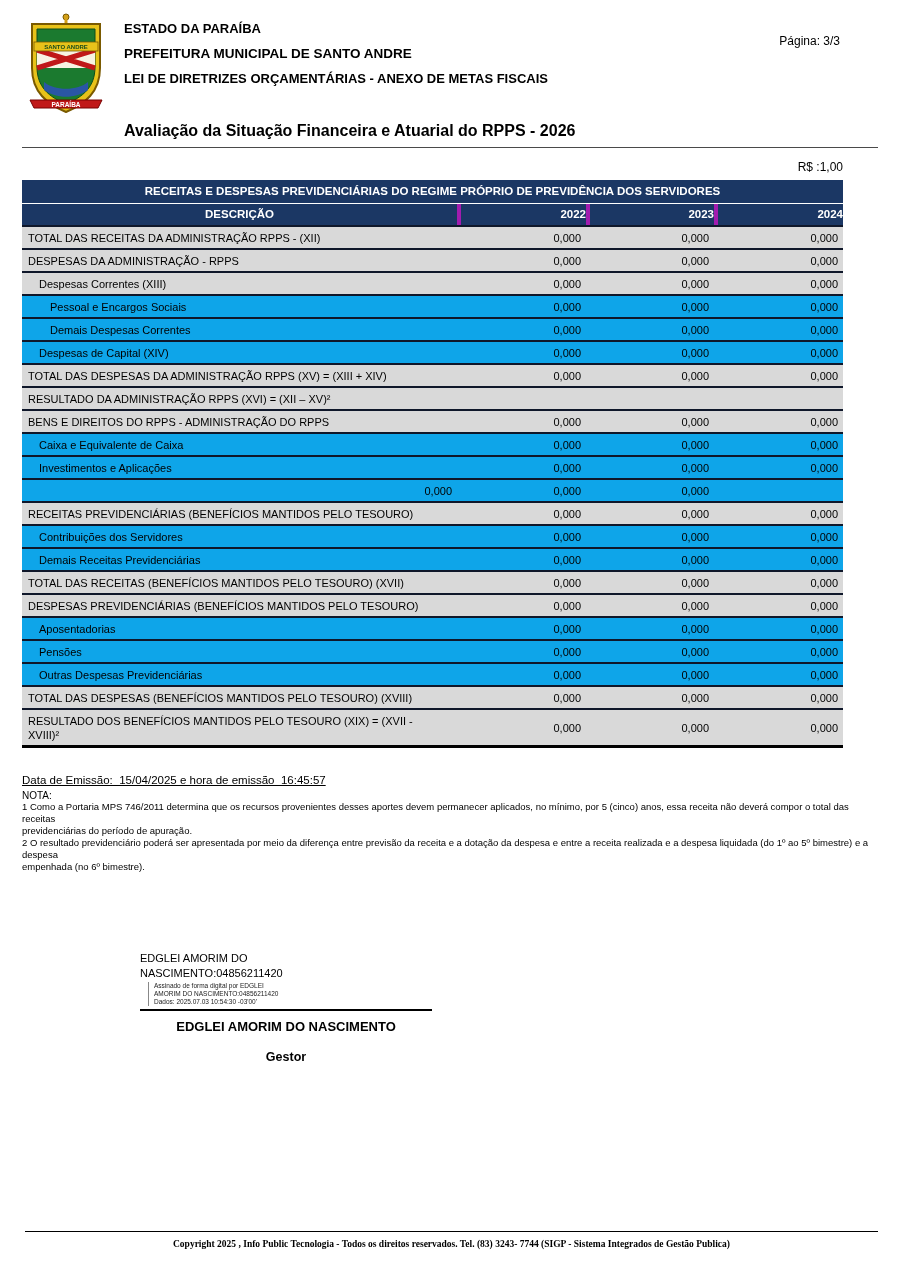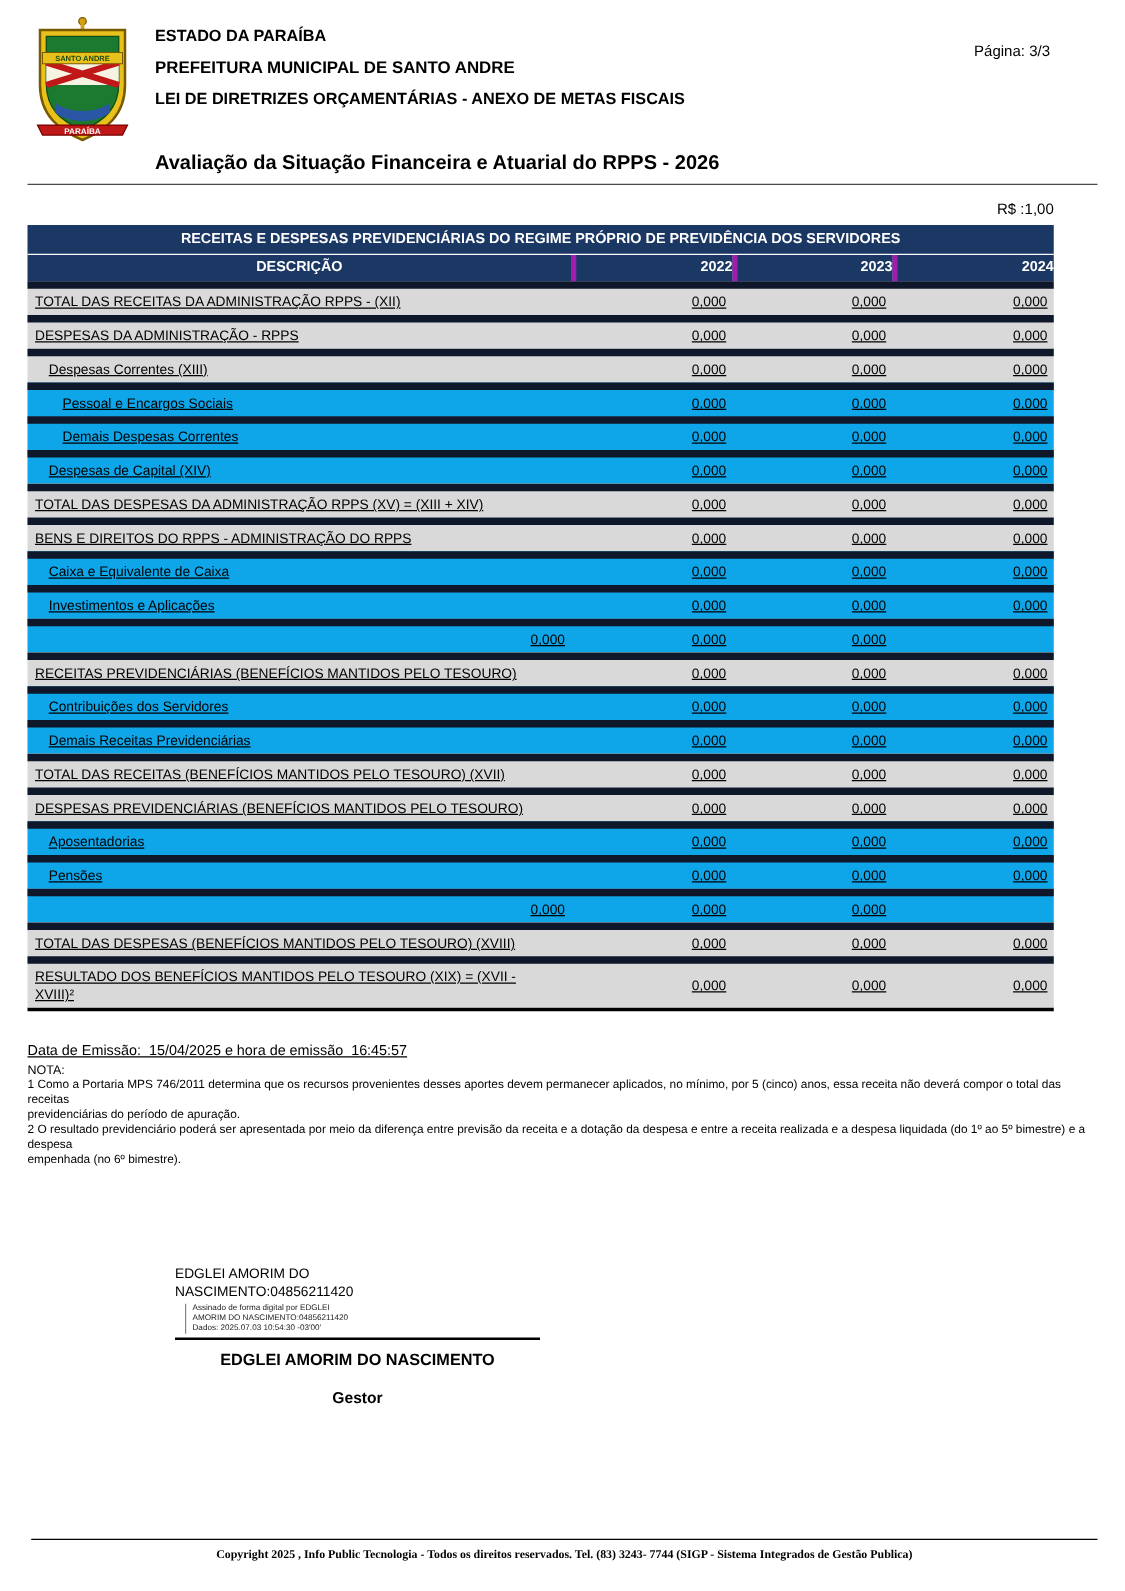--- a/index.html
+++ b/index.html
@@ -31,21 +31,21 @@
     background:var(--table-header-bg,#1B3764);color:#fff;font-weight:bold;
     font-size:11.5px;text-align:center;height:23px;line-height:23px;
     border-bottom:1px solid #fff;
   }
   .table-head{display:grid;grid-template-columns:1fr 129px 128px 129px;}
   .table-head .th{
     background:var(--table-header-bg,#1B3764);color:#fff;font-weight:bold;
     font-size:11.5px;text-align:center;height:21px;line-height:21px;
   }
   .table-head .th + .th{border-left:4px solid #a21caf;text-align:right;}
-  .tr{display:grid;grid-template-columns:1fr 129px 128px 129px;align-items:center;border-top:6px solid #0f172a;text-decoration:underline;}
+  .tr{display:grid;grid-template-columns:1fr 129px 128px 129px;align-items:center;border-top:2px solid #0f172a;}
   .tr.shaded{background:var(--row-shade,#D9D9D9);}
   .tr.plain{background:#0ea5e9;}
   .td{font-size:11px;line-height:14px;padding:4px 0 3px 0;}
   .td.label{padding-left:6px;white-space:pre-line;}
   .td.value{text-align:right;padding-right:5px;}
 
   
   .emission{font-size:11.5px;margin-top:26px;white-space:pre-wrap;text-decoration:underline;}
   .nota-label{font-size:10px;margin-top:4px;}
   .note{font-size:9.5px;line-height:12px;}
@@ -146,20 +146,26 @@
     <div class="td value">0,000</div>
     <div class="td value">0,000</div>
   </div>
         <div class="tr shaded">
     <div class="td label" style="padding-left: 6px;">TOTAL DAS DESPESAS DA ADMINISTRAÇÃO RPPS (XV) = (XIII + XIV)</div>
     <div class="td value">0,000</div>
     <div class="td value">0,000</div>
     <div class="td value">0,000</div>
   </div>
         <div class="tr shaded">
+    <div class="td label" style="padding-left: 6px;">RESULTADO DA ADMINISTRAÇÃO RPPS (XVI) = (XII – XV)²</div>
+    <div class="td value"></div>
+    <div class="td value"></div>
+    <div class="td value"></div>
+  </div>
+        <div class="tr shaded">
     <div class="td label" style="padding-left: 6px;">BENS E DIREITOS DO RPPS - ADMINISTRAÇÃO DO RPPS</div>
     <div class="td value">0,000</div>
     <div class="td value">0,000</div>
     <div class="td value">0,000</div>
   </div>
         <div class="tr plain">
     <div class="td label" style="padding-left: 17px;">Caixa e Equivalente de Caixa</div>
     <div class="td value">0,000</div>
     <div class="td value">0,000</div>
     <div class="td value">0,000</div>
@@ -211,20 +217,21 @@
     <div class="td value">0,000</div>
     <div class="td value">0,000</div>
   </div>
         <div class="tr plain">
     <div class="td label" style="padding-left: 17px;">Pensões</div>
     <div class="td value">0,000</div>
     <div class="td value">0,000</div>
     <div class="td value">0,000</div>
   </div>
         <div class="tr plain">
+    <div class="td label" style="padding-left: 17px;">Outras Despesas Previdenciárias</div>
     <div class="td value">0,000</div>
     <div class="td value">0,000</div>
     <div class="td value">0,000</div>
   </div>
         <div class="tr shaded">
     <div class="td label" style="padding-left: 6px;">TOTAL DAS DESPESAS (BENEFÍCIOS MANTIDOS PELO TESOURO) (XVIII)</div>
     <div class="td value">0,000</div>
     <div class="td value">0,000</div>
     <div class="td value">0,000</div>
   </div>

